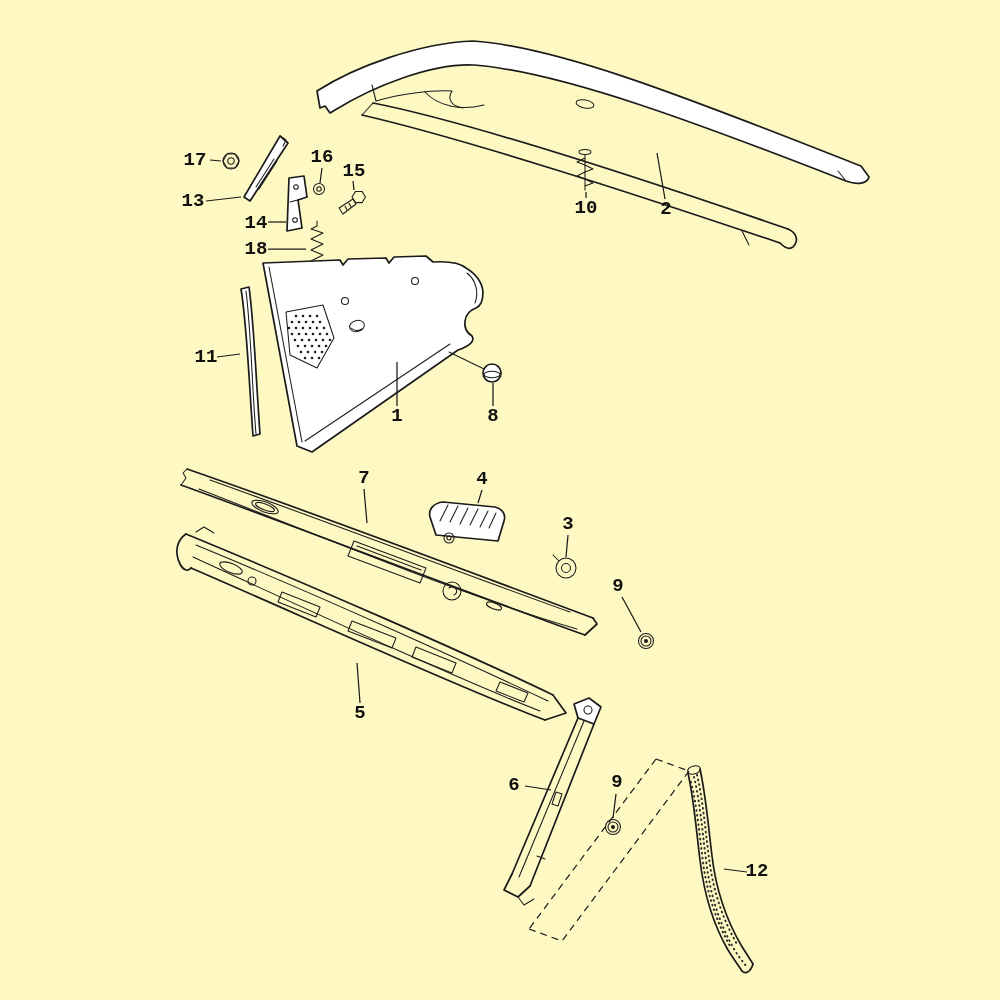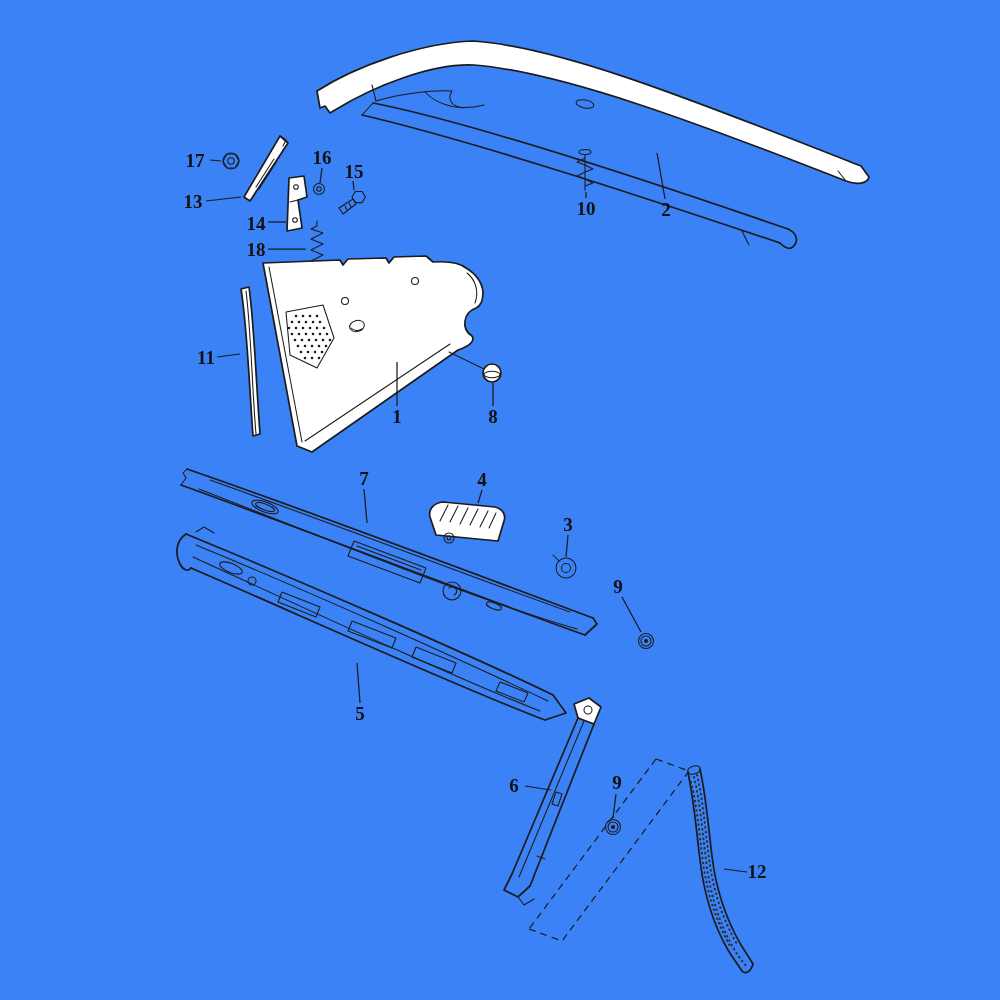--- a/index.html
+++ b/index.html
@@ -1,17 +1,17 @@
 <!DOCTYPE html>
 <html><head>
 <meta charset="utf-8">
 <style>
   html,body{margin:0;padding:0;background:#ffffff;}
-  .stage{position:relative;width:1000px;height:1000px;margin:0 auto;background:#3b82f6;
-         font-family:Liberation Serif, serif;overflow:hidden;}
+  .stage{position:relative;width:1000px;height:1000px;margin:0 auto;background:#fef9c3;
+         font-family:Liberation Mono, monospace;overflow:hidden;}
   .stage svg{display:block;width:100%;height:100%;}
   .s{fill:none;stroke:#1b1b1b;stroke-width:1.7;stroke-linecap:round;stroke-linejoin:round;}
   .w{fill:#ffffff;stroke:#1b1b1b;stroke-width:1.7;stroke-linecap:round;stroke-linejoin:round;}
   .t{fill:none;stroke:#1b1b1b;stroke-width:1.05;stroke-linecap:round;stroke-linejoin:round;}
   .dash{fill:none;stroke:#1b1b1b;stroke-width:1.2;stroke-dasharray:7 5;}
   .dot{fill:none;stroke:#2b2b2b;stroke-width:2;stroke-dasharray:0.6 4.2;stroke-linecap:round;}
   .lead{fill:none;stroke:#1b1b1b;stroke-width:1.25;}
   .fill{fill:#1b1b1b;stroke:none;}
   .lbl{font-size:19px;font-weight:600;fill:#111111;text-anchor:middle;}
 </style>

